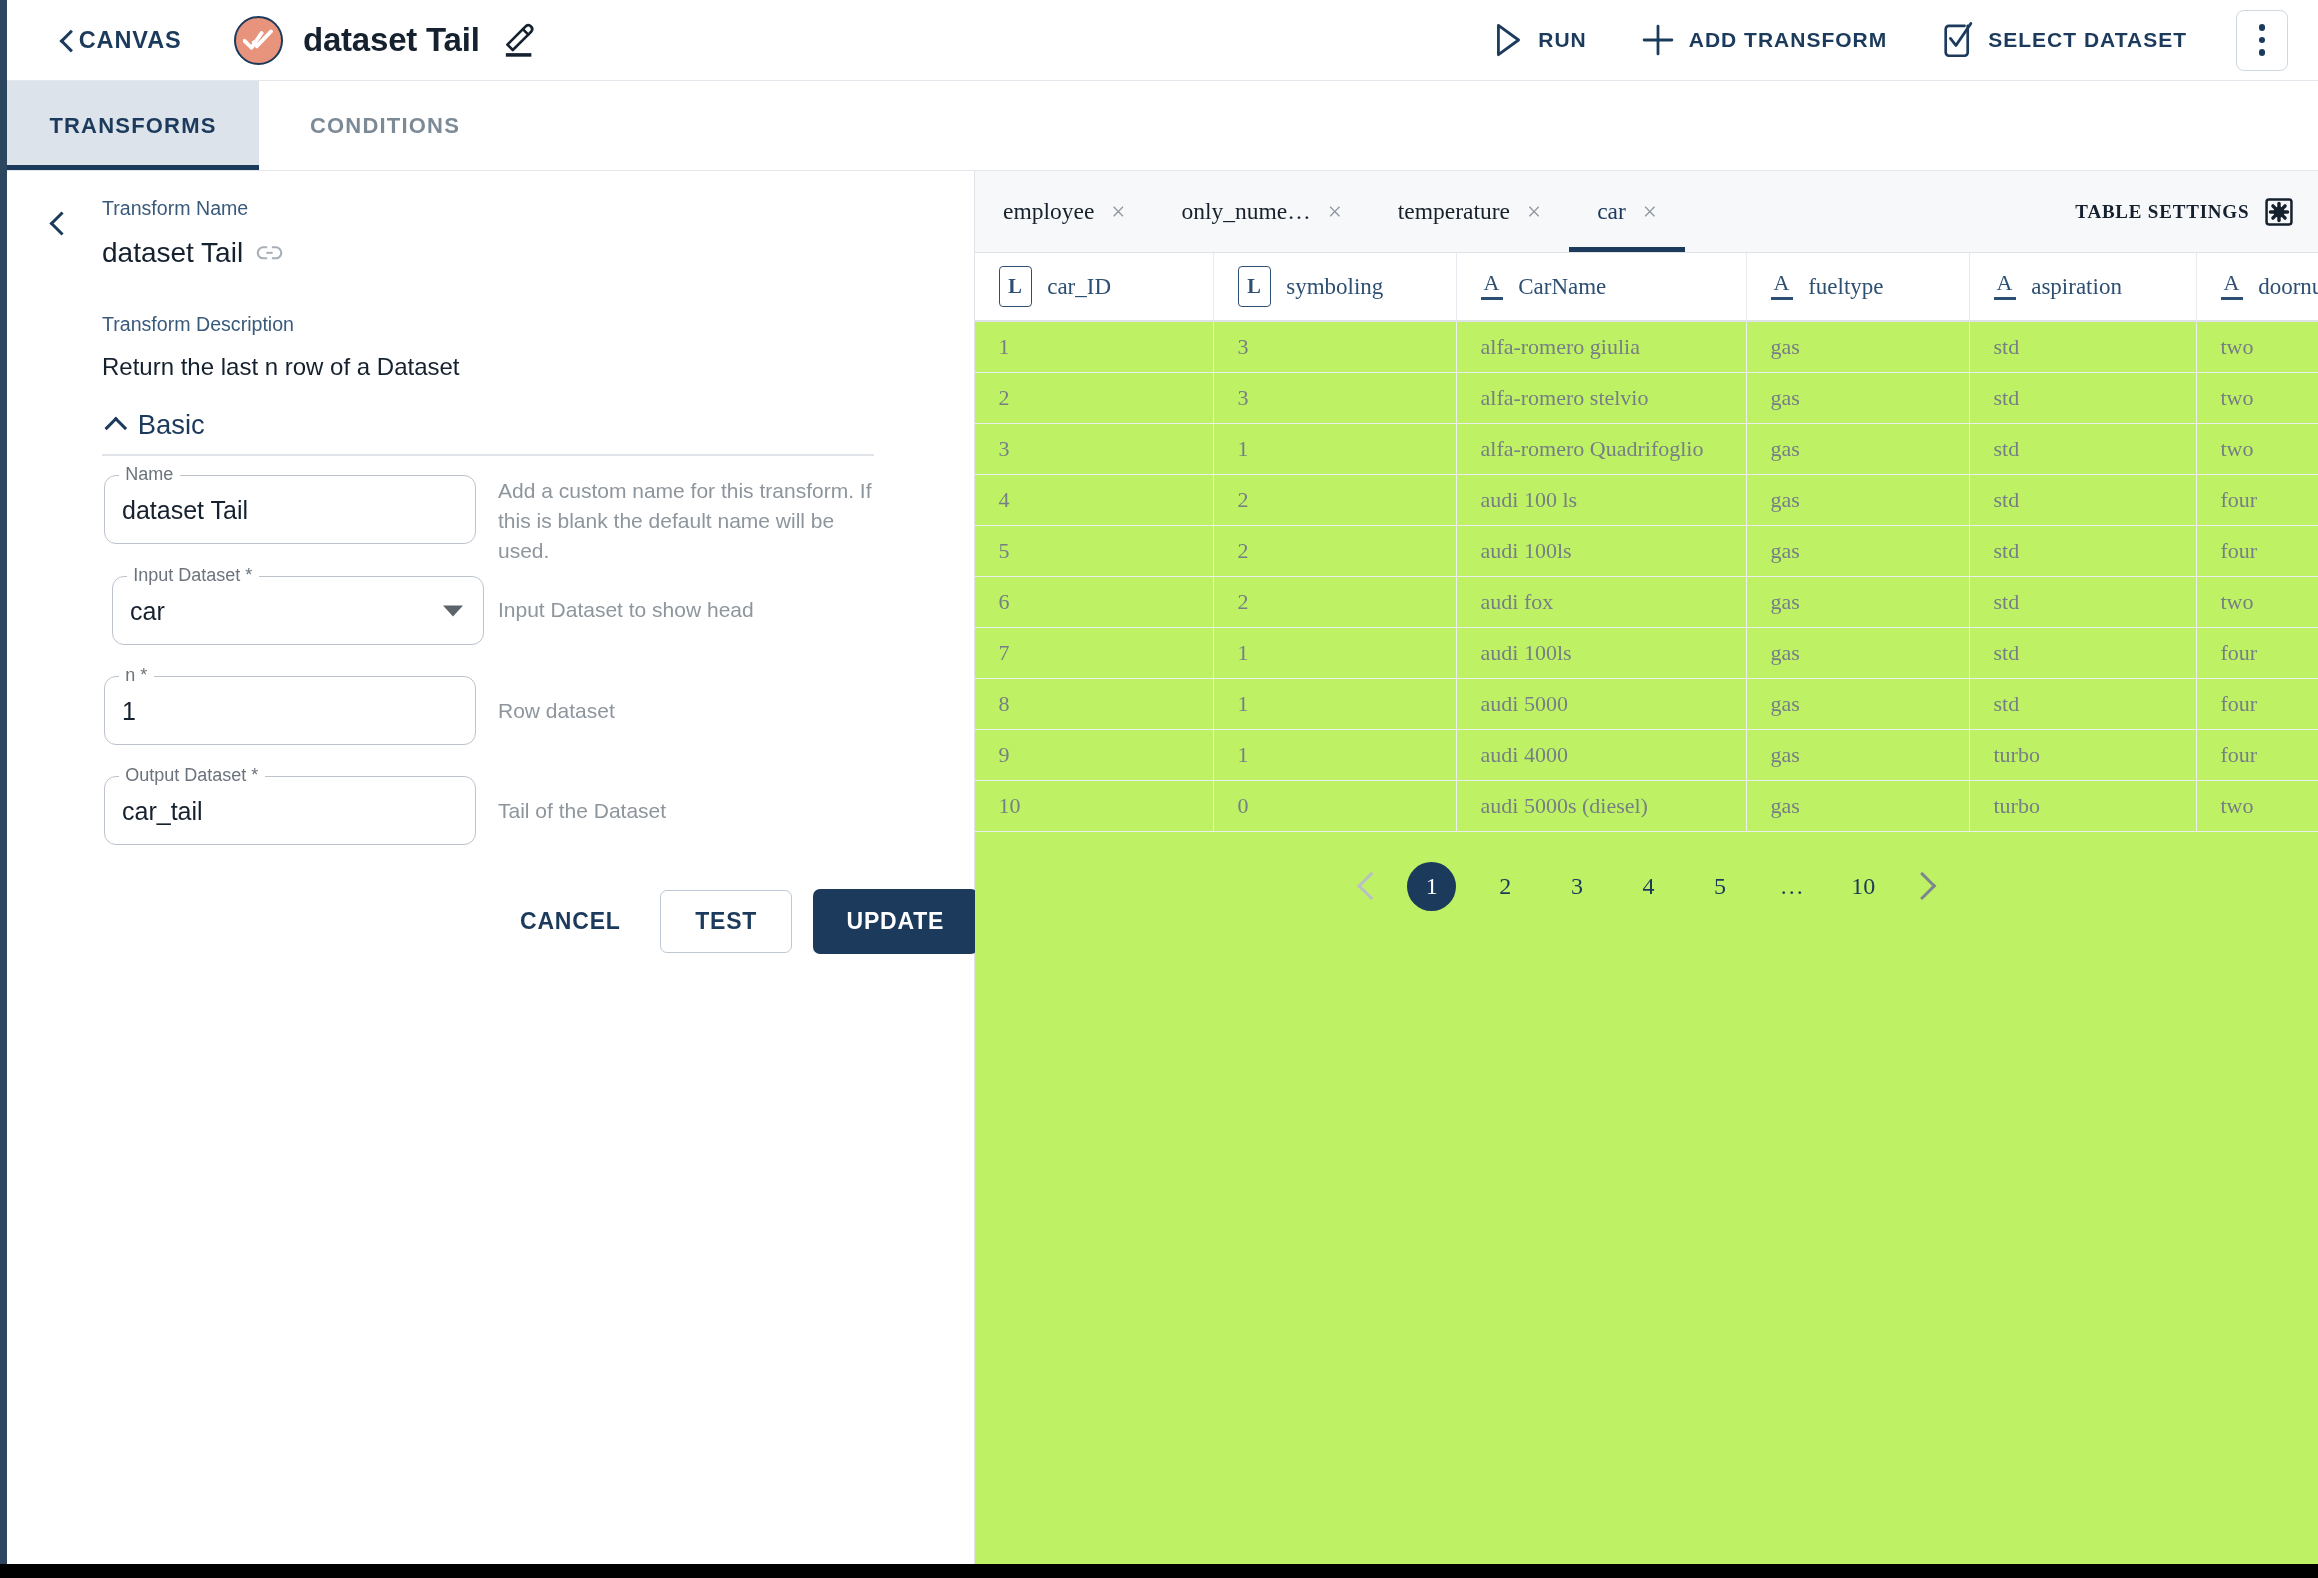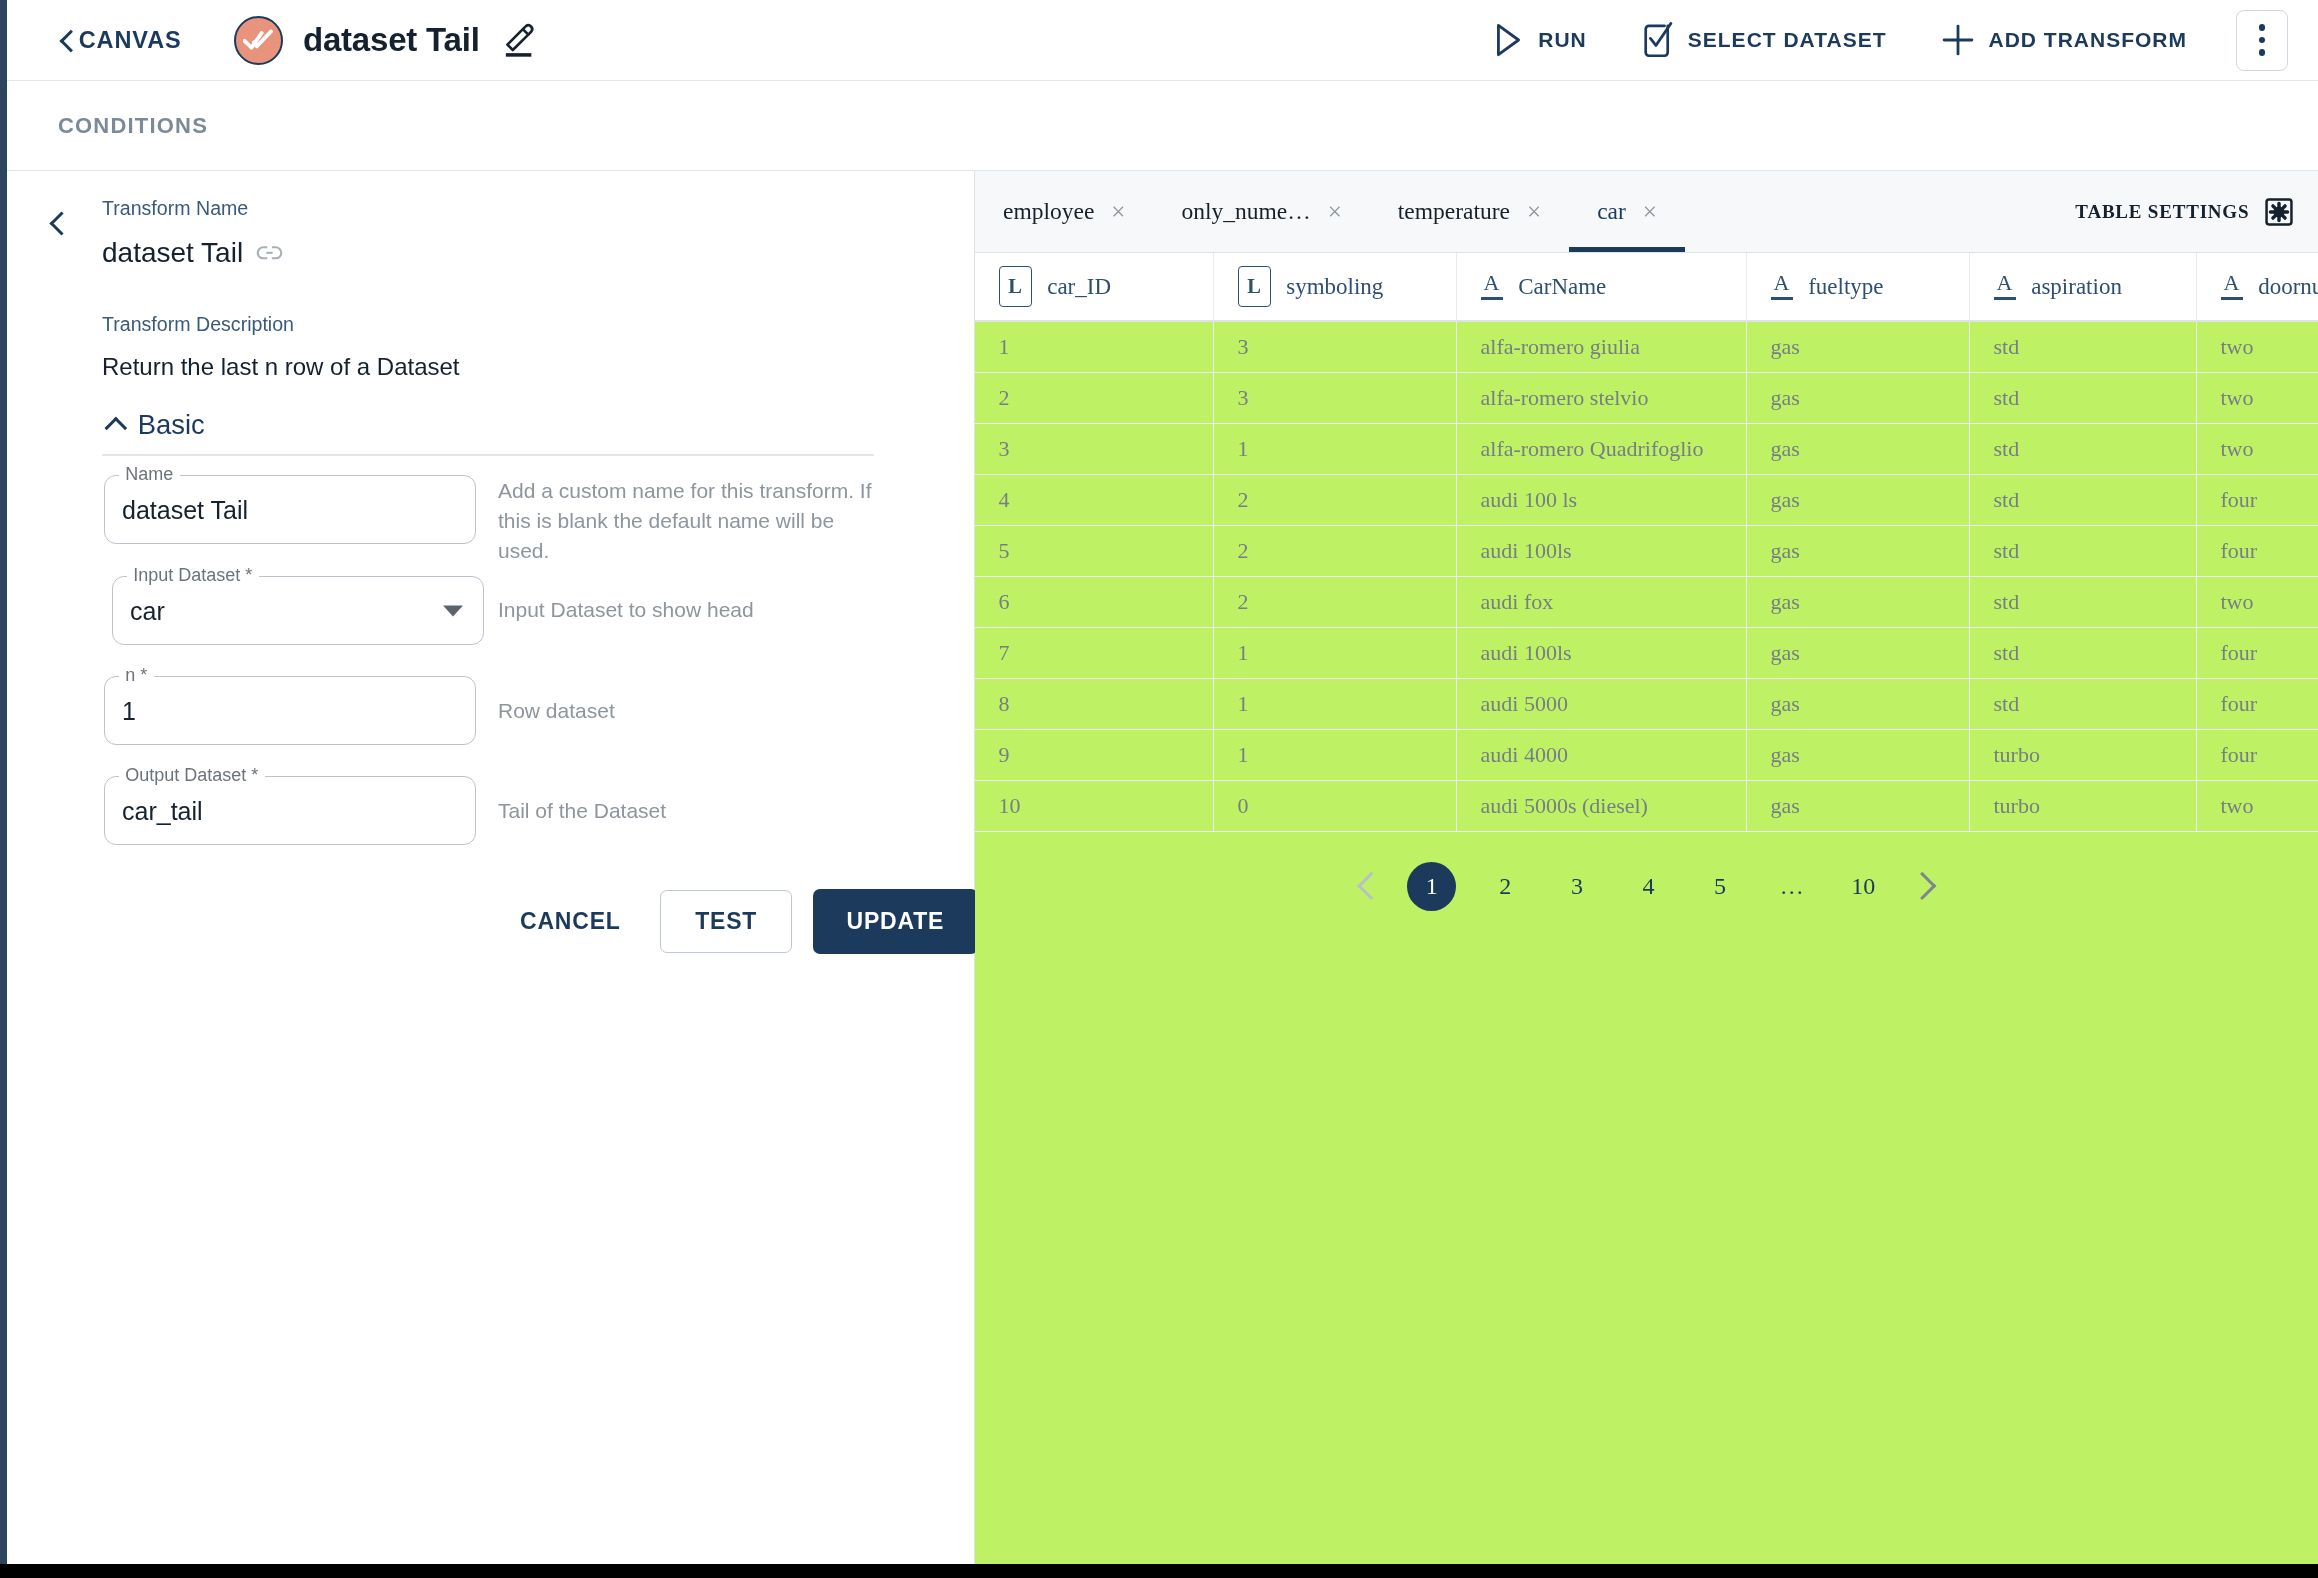--- a/index.html
+++ b/index.html
@@ -365,43 +365,46 @@
     <div class="top-actions">
 
       <div class="top-btn">
         <svg width="31" height="36" viewBox="0 0 40 46">
           <path d="M7 4 L33 23 L7 42 Z" stroke="#1b3a5c" stroke-width="3.6" fill="none" stroke-linejoin="round"></path>
         </svg>
         <span>RUN</span>
       </div>
 
       <div class="top-btn">
+        <svg width="34" height="36" viewBox="0 0 44 46">
+          <path d="M22 5 L22 41 M4 23 L40 23" stroke="#1b3a5c" stroke-width="3.6" stroke-linecap="round"></path>
+        </svg>
+        <span>ADD TRANSFORM</span>
+      </div>
+
+      <div class="top-btn">
         <svg width="33" height="38" viewBox="0 0 42 48">
           <path d="M34 6 L34 40 a4 4 0 0 1 -4 4 L10 44 a4 4 0 0 1 -4 -4 L6 10 a4 4 0 0 1 4 -4 L30 6" stroke="#1b3a5c" stroke-width="3.4" fill="none" stroke-linecap="round"></path>
           <path d="M12 22 L19 31 L38 3" stroke="#1b3a5c" stroke-width="3.6" fill="none" stroke-linecap="round" stroke-linejoin="round"></path>
         </svg>
         <span>SELECT DATASET</span>
       </div>
 
-      <div class="top-btn">
-        <svg width="34" height="36" viewBox="0 0 44 46">
-          <path d="M22 5 L22 41 M4 23 L40 23" stroke="#1b3a5c" stroke-width="3.6" stroke-linecap="round"></path>
-        </svg>
-        <span>ADD TRANSFORM</span>
-      </div>
-
       <div class="kebab-btn">
         <i></i>
         <i></i>
         <i></i>
       </div>
     </div>
   </div>
 
   <div class="tabbar">
+    <div class="ptab active">
+      <span>TRANSFORMS</span>
+    </div>
     <div class="ptab">
       <span>CONDITIONS</span>
     </div>
   </div>
 
   <div class="left-panel"></div>
 
   <div class="collapse-chev"></div>
 
   <div class="tn-block">

